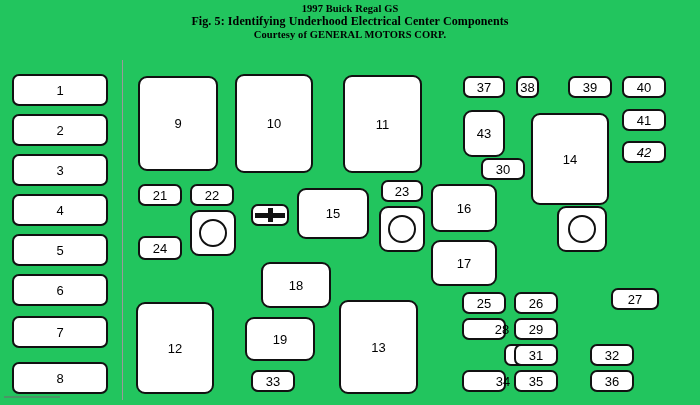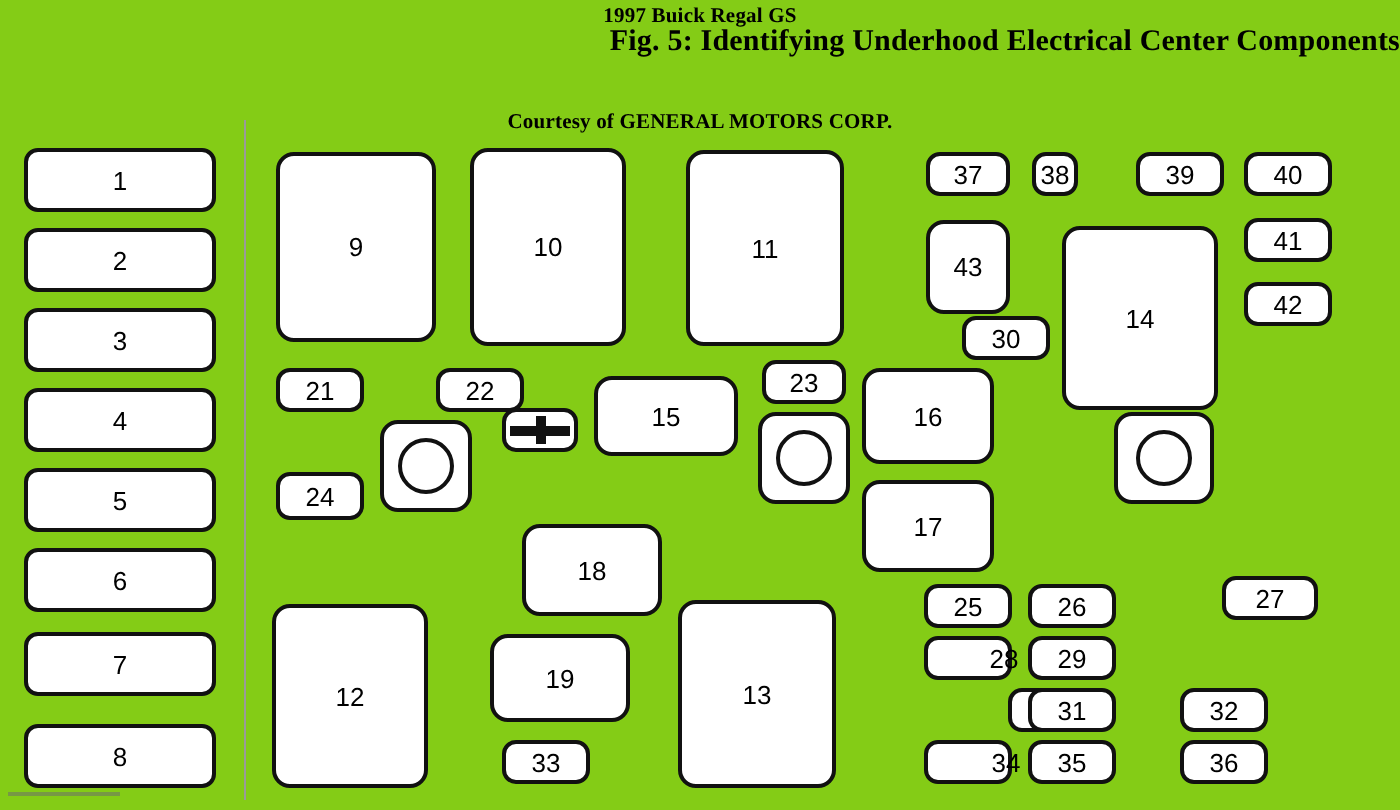--- a/index.html
+++ b/index.html
@@ -4,42 +4,42 @@
 <style>
   html, body {
     margin: 0;
     padding: 0;
     background: #ffffff;
   }
   #page {
     position: relative;
     width: 700px;
     height: 405px;
-    background: #84cc16;
+    background: #22c55e;
     font-family: "Liberation Serif", serif;
     overflow: hidden;
   }
 
   
   .header {
     position: absolute;
     left: 0;
     top: 0;
     width: 700px;
     text-align: center;
   }
   .header .line {
     font-family: "Liberation Serif", serif;
     font-weight: bold;
     color: #000;
     letter-spacing: 0.1px;
   }
   .header .line1 { font-size: 10.5px; line-height: 13px; padding-top: 2px; }
-  .header .line2 { font-size: 15px; line-height: 13px; text-align: right; }
-  .header .line3 { font-size: 10.5px; line-height: 13px; margin-top: 27px; }
+  .header .line2 { font-size: 12px; line-height: 13px; }
+  .header .line3 { font-size: 10.5px; line-height: 13px; }
 
   
   .panel-divider {
     position: absolute;
     background: #9a9a9a;
   }
 
   
   .comp {
     position: absolute;
@@ -141,27 +141,27 @@
       </div>
       <div class="comp module" style="left: 235px; top: 74px; width: 78px; height: 99px;">
         <span>10</span>
       </div>
       <div class="comp module" style="left: 343px; top: 75px; width: 79px; height: 98px;">
         <span>11</span>
       </div>
       <div class="comp fuse" style="left: 138px; top: 184px; width: 44px; height: 22px;">
         <span>21</span>
       </div>
-      <div class="comp fuse" style="left: 190px; top: 184px; width: 44px; height: 22px; margin-left: 28px;">
+      <div class="comp fuse" style="left: 190px; top: 184px; width: 44px; height: 22px;">
         <span>22</span>
       </div>
       <div class="comp fuse" style="left: 138px; top: 236px; width: 44px; height: 24px;">
         <span>24</span>
       </div>
-      <div class="comp module" style="left: 297px; top: 188px; width: 72px; height: 40px; align-items: center;">
+      <div class="comp module" style="left: 297px; top: 188px; width: 72px; height: 51px; align-items: center;">
         <span>15</span>
       </div>
       <div class="comp fuse" style="left: 381px; top: 180px; width: 42px; height: 22px;">
         <span>23</span>
       </div>
       <div class="comp module" style="left: 431px; top: 184px; width: 66px; height: 48px;">
         <span>16</span>
       </div>
       <div class="comp module" style="left: 431px; top: 240px; width: 66px; height: 46px;">
         <span>17</span>
@@ -189,21 +189,21 @@
       </div>
       <div class="comp fuse" style="left: 568px; top: 76px; width: 44px; height: 22px;">
         <span>39</span>
       </div>
       <div class="comp fuse" style="left: 622px; top: 76px; width: 44px; height: 22px;">
         <span>40</span>
       </div>
       <div class="comp fuse" style="left: 622px; top: 109px; width: 44px; height: 22px;">
         <span>41</span>
       </div>
-      <div class="comp fuse" style="left: 622px; top: 141px; width: 44px; height: 22px;">
+      <div class="comp fuse" style="left: 622px; top: 141px; width: 44px; height: 22px; font-style: italic;">
         <span>42</span>
       </div>
       <div class="comp module" style="left: 463px; top: 110px; width: 42px; height: 47px;">
         <span>43</span>
       </div>
       <div class="comp fuse" style="left: 481px; top: 158px; width: 44px; height: 22px;">
         <span>30</span>
       </div>
       <div class="comp module" style="left: 531px; top: 113px; width: 78px; height: 92px;">
         <span>14</span>

